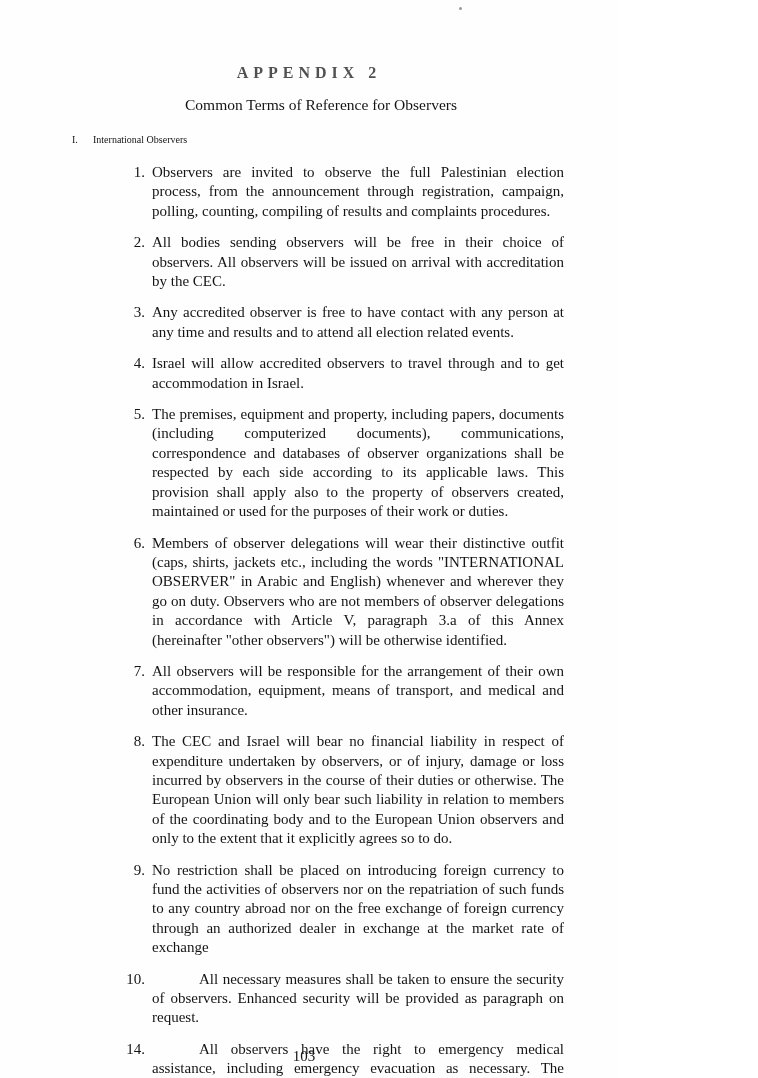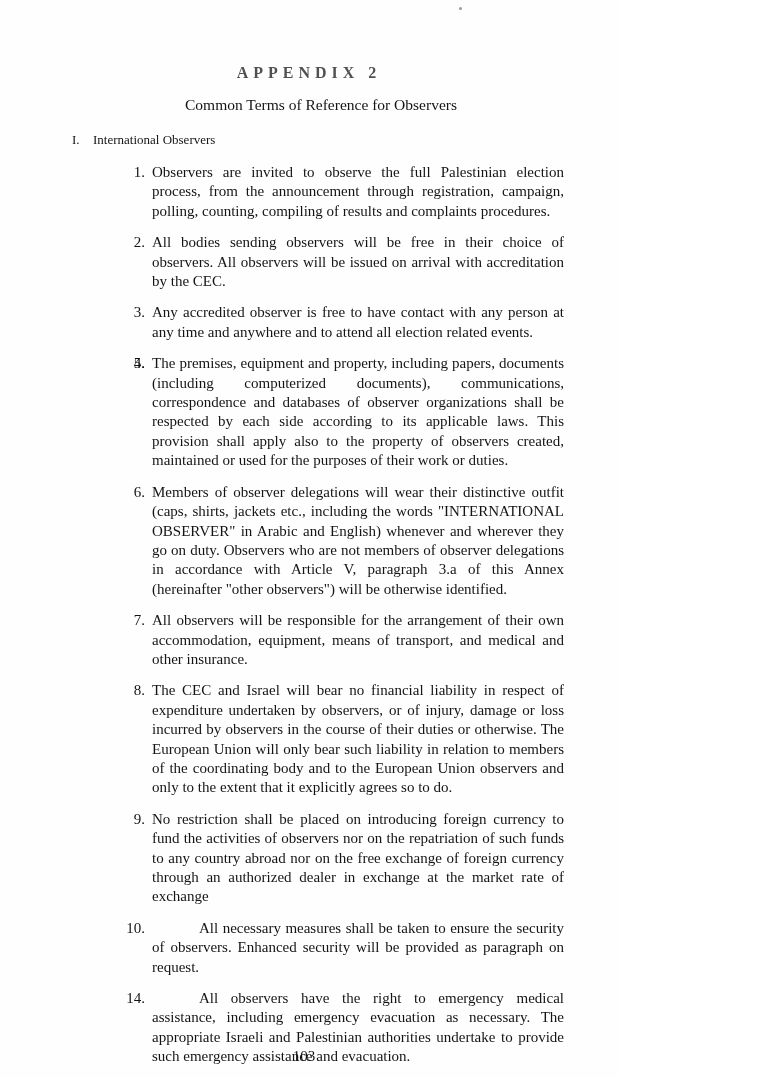--- a/index.html
+++ b/index.html
@@ -44,21 +44,21 @@
     font-size: 15.5px;
     line-height: 19px;
     padding-left: 24px;
   }
   .content {
     margin-left: 72px;
     margin-right: 54px;
   }
   .section-heading {
     margin-top: 16px;
-    font-size: 13px;
+    font-size: 10px;
     line-height: 19px;
   }
   .section-heading .sec-num {
     display: inline-block;
     width: 21px;
   }
   .clauses {
     margin-top: 14px;
   }
   .clause {
@@ -110,25 +110,25 @@
 
       <div class="clause">
         <span class="num">1.</span><span class="text">Observers are invited to observe the full Palestinian election process, from the announcement through registration, campaign, polling, counting, compiling of results and complaints procedures.</span>
       </div>
 
       <div class="clause">
         <span class="num">2.</span><span class="text">All bodies sending observers will be free in their choice of observers. All observers will be issued on arrival with accreditation by the CEC.</span>
       </div>
 
       <div class="clause">
-        <span class="num">3.</span><span class="text">Any accredited observer is free to have contact with any person at any time and anywhere and to attend all election related events.</span>
+        <span class="num">3.</span><span class="text">Any accredited observer is free to have contact with any person at any time and results and to attend all election related events.</span>
       </div>
 
       <div class="clause">
-        <span class="num">4.</span>
+        <span class="num">4.</span><span class="text">Israel will allow accredited observers to travel through and to get accommodation in Israel.</span>
       </div>
 
       <div class="clause">
         <span class="num">5.</span><span class="text">The premises, equipment and property, including papers, documents (including computerized documents), communications, correspondence and databases of observer organizations shall be respected by each side according to its applicable laws. This provision shall apply also to the property of observers created, maintained or used for the purposes of their work or duties.</span>
       </div>
 
       <div class="clause">
         <span class="num">6.</span><span class="text">Members of observer delegations will wear their distinctive outfit (caps, shirts, jackets etc., including the words "INTERNATIONAL OBSERVER" in Arabic and English) whenever and wherever they go on duty. Observers who are not members of observer delegations in accordance with Article V, paragraph 3.a of this Annex (hereinafter "other observers") will be otherwise identified.</span>
       </div>
 

